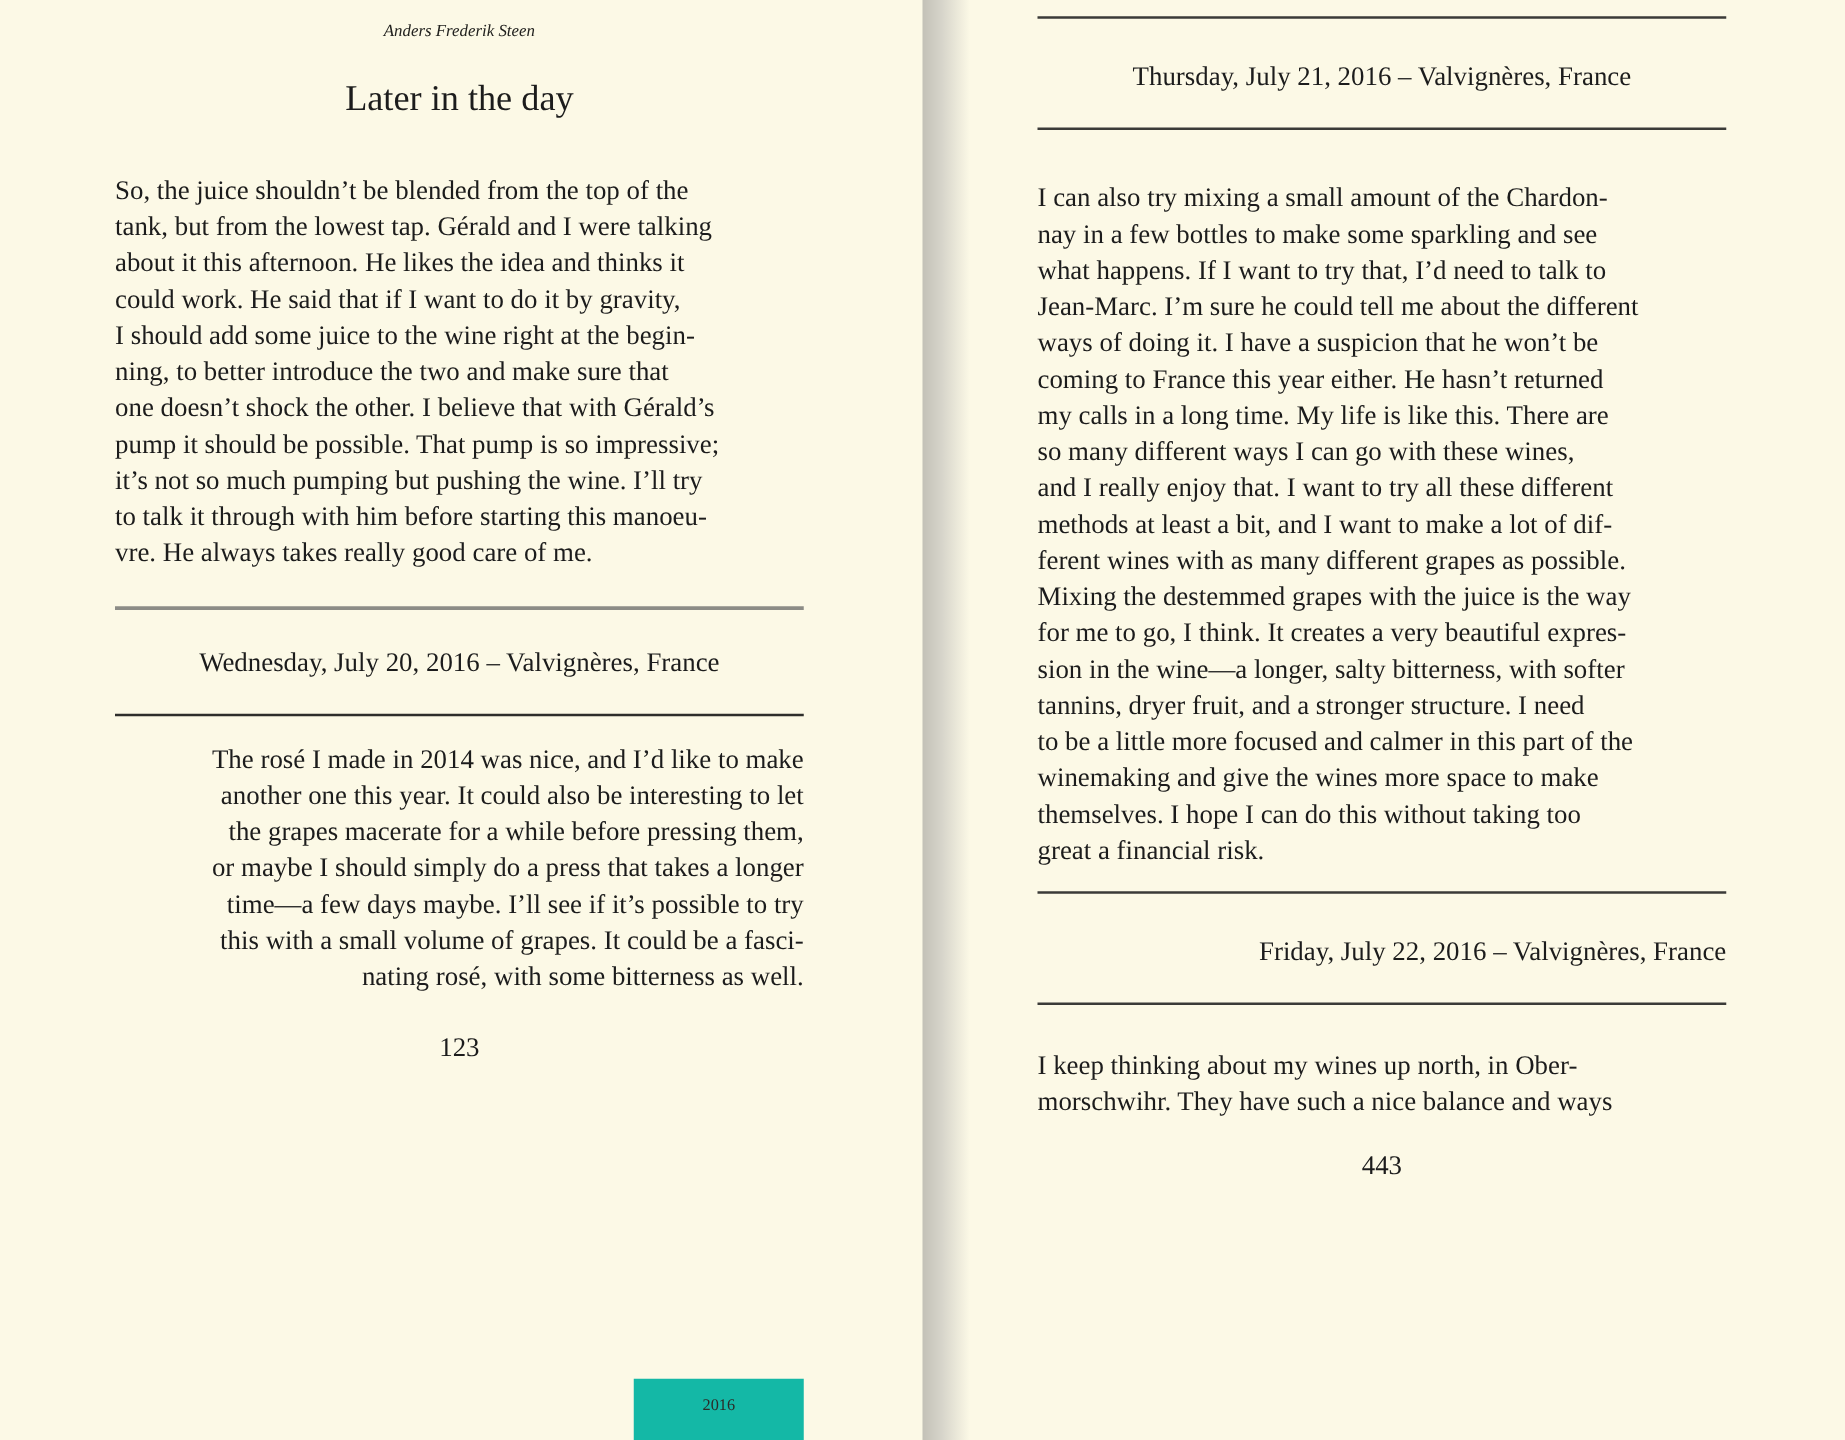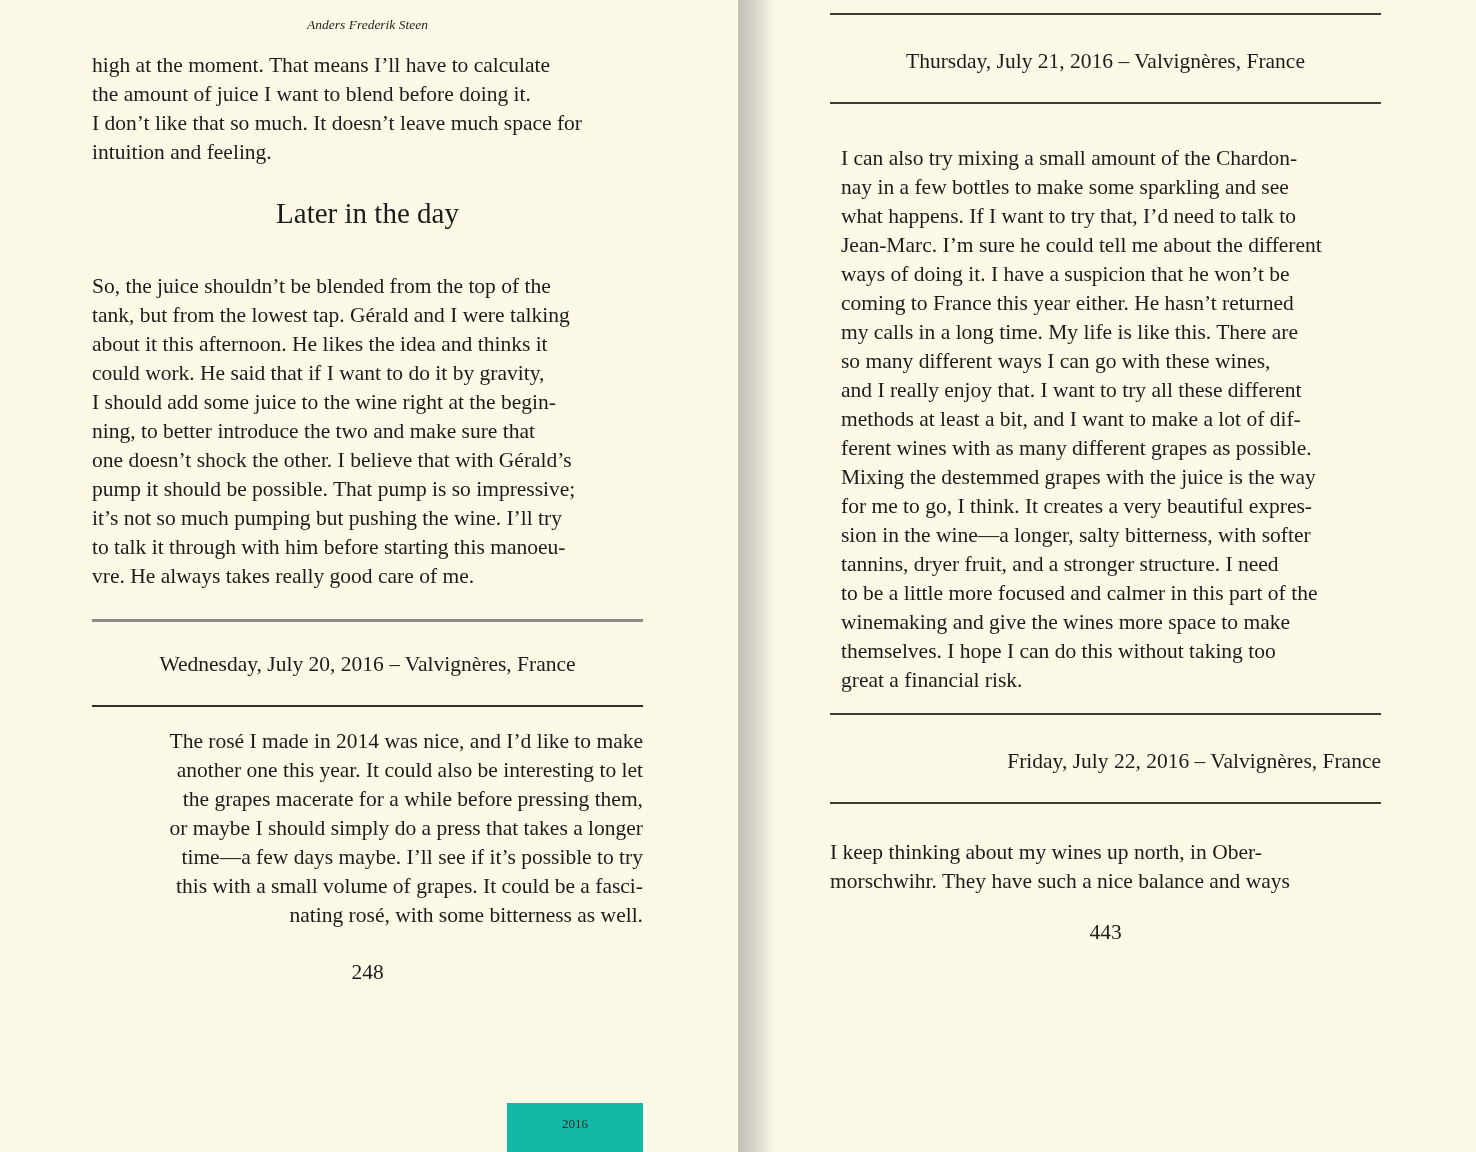--- a/index.html
+++ b/index.html
@@ -73,21 +73,21 @@
   .page-left .rule-a        { margin-top: 28px; }
   .page-left .entry-heading { margin-top: 28px; }
   .page-left .rule-b        { margin-top: 26px; }
   .page-left .para-3        { margin-top: 20px; text-align: right; }
   .page-left .page-number   { margin-top: 30px; }
 
   
   .page-right .rule-top        { margin-top: 12px; }
   .page-right .heading-1       { margin-top: 32px; }
   .page-right .rule-h1         { margin-top: 26px; }
-  .page-right .para-1          { margin-top: 40px; margin-left: 11px; }
+  .page-right .para-1          { margin-top: 40px; }
   .page-right .rule-mid        { margin-top: 18px; }
   .page-right .heading-2       { margin-top: 32px; text-align: right; }
   .page-right .rule-h2         { margin-top: 26px; }
   .page-right .para-2          { margin-top: 34px; }
   .page-right .page-number     { margin-top: 24px; }
 
   .chapter-marker {
     position: absolute;
     left: 507px; top: 1103px;
     width: 136px; height: 63px;
@@ -100,24 +100,20 @@
   }
 </style>
 </head>
 <body>
 
 <div class="spread">
 
   <div class="page page-left">
     <div class="running-header">Anders Frederik Steen</div>
 
-    <div class="body-para para-1">high at the moment. That means I’ll have to calculate
-the amount of juice I want to blend before doing it.
-I don’t like that so much. It doesn’t leave much space for
-intuition and feeling.</div>
 
     <div class="subheading">Later in the day</div>
 
     <div class="body-para para-2">So, the juice shouldn’t be blended from the top of the
 tank, but from the lowest tap. Gérald and I were talking
 about it this afternoon. He likes the idea and thinks it
 could work. He said that if I want to do it by gravity,
 I should add some juice to the wine right at the begin-
 ning, to better introduce the two and make sure that
 one doesn’t shock the other. I believe that with Gérald’s
@@ -133,21 +129,21 @@
     <div class="rule rule-thin rule-b"></div>
 
     <div class="body-para para-3">The rosé I made in 2014 was nice, and I’d like to make
 another one this year. It could also be interesting to let
 the grapes macerate for a while before pressing them,
 or maybe I should simply do a press that takes a longer
 time—a few days maybe. I’ll see if it’s possible to try
 this with a small volume of grapes. It could be a fasci-
 nating rosé, with some bitterness as well.</div>
 
-    <div class="page-number">248</div>
+    <div class="page-number">123</div>
   </div>
 
   <div class="page page-right">
 
     <div class="rule rule-dark rule-top"></div>
 
     <div class="entry-heading heading-1">Thursday, July 21, 2016 – Valvignères, France</div>
 
     <div class="rule rule-dark rule-h1"></div>
 

